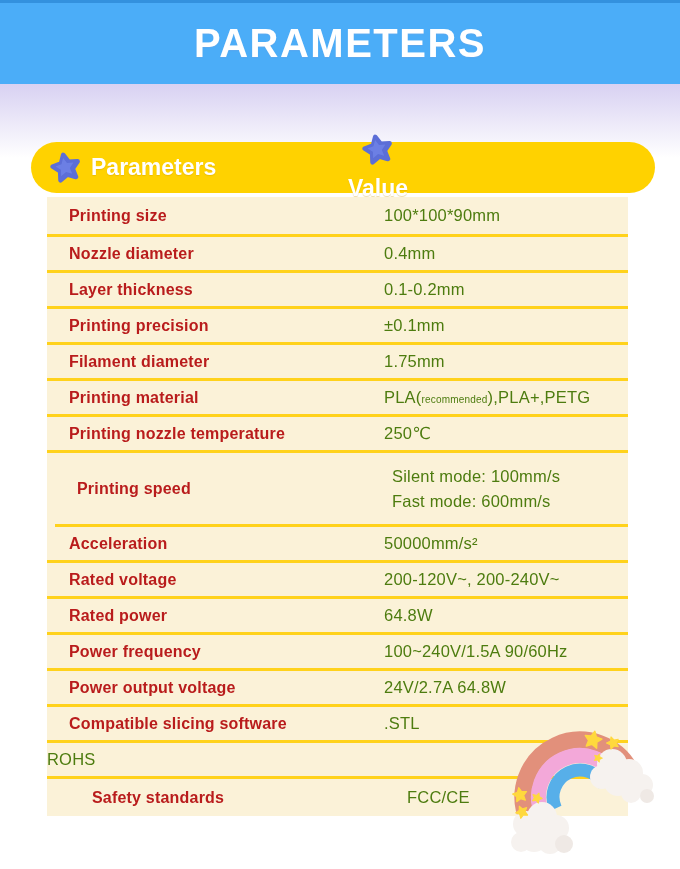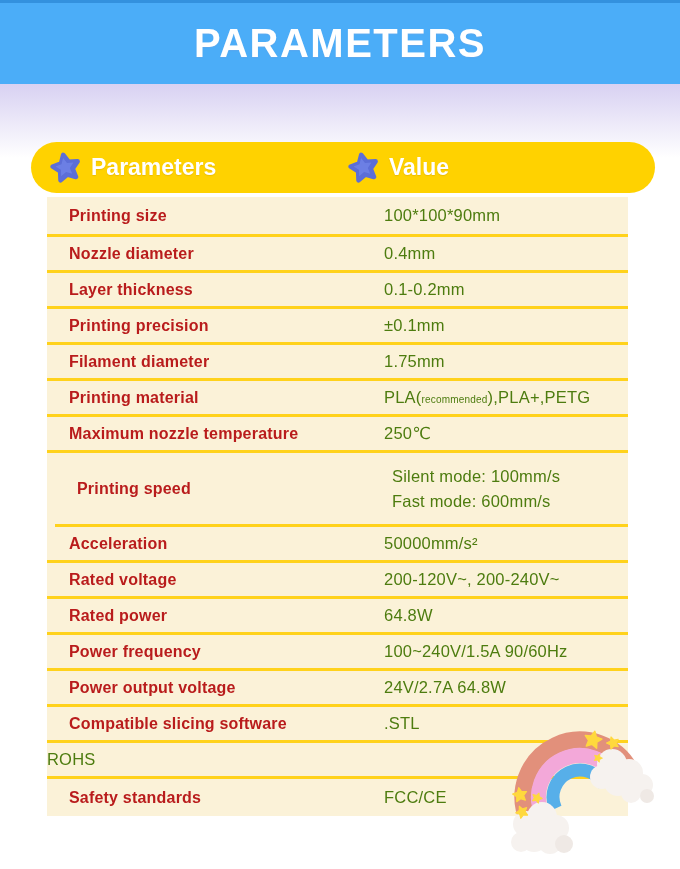--- a/index.html
+++ b/index.html
@@ -33,35 +33,35 @@
     position:absolute; top:142px; left:31px; width:624px; height:51px;
     background:#ffd200; border-radius:26px;
     display:flex; align-items:center;
   }
   .hcol {
     display:flex; align-items:center; gap:9px;
     color:#ffffff; font-size:23px; font-weight:700;
     text-shadow:0 1px 1px rgba(200,150,0,.35);
   }
   .hcol-param { margin-left:19px; }
-  .hcol-value { position:absolute; left:317px; }
+  .hcol-value { position:absolute; left:317px;flex-direction:column; }
   .star { width:32px; height:32px; flex:0 0 auto; }
   
   .tbody {
     position:absolute; top:197px; left:47px; width:581px;
     background:#fbf2d8;
   }
   .row {
     display:flex; align-items:center;
     height:36px; box-sizing:border-box;
     border-bottom:3px solid #ffd21c;
   }
   .row.first { height:40px; }
   .row.tall  { height:74px;margin-left:8px; }
-  .row.last  { height:37px; border-bottom:none; }
+  .row.last  { height:37px; border-bottom:none;padding-left:23px; }
   .param {
     flex:0 0 315px; padding-left:22px;
     font-size:16px; font-weight:700; color:#b91c1c;
     letter-spacing:.2px;
   }
   .value {
     flex:1; font-size:16.5px; font-weight:500; color:#4d7c0f;
     letter-spacing:.2px;
   }
   .value .small { font-size:10px; }
@@ -117,21 +117,21 @@
   </div>
   <div class="row">
     <div class="param">Filament diameter</div>
     <div class="value">1.75mm</div>
   </div>
   <div class="row">
     <div class="param">Printing material</div>
     <div class="value"><span>PLA(</span><span class="small">recommended</span><span>),PLA+,PETG</span></div>
   </div>
   <div class="row">
-    <div class="param">Maximum nozzle temperature</div>
+    <div class="param">Printing nozzle temperature</div>
     <div class="value">250℃</div>
   </div>
   <div class="row tall">
     <div class="param">Printing speed</div>
     <div class="value vlines">
       <div>Silent mode: 100mm/s</div>
       <div>Fast mode: 600mm/s</div>
     </div>
   </div>
   <div class="row">

